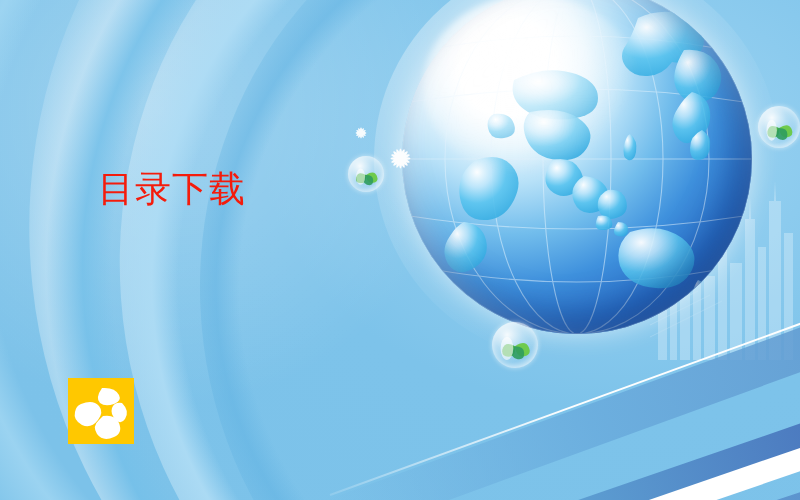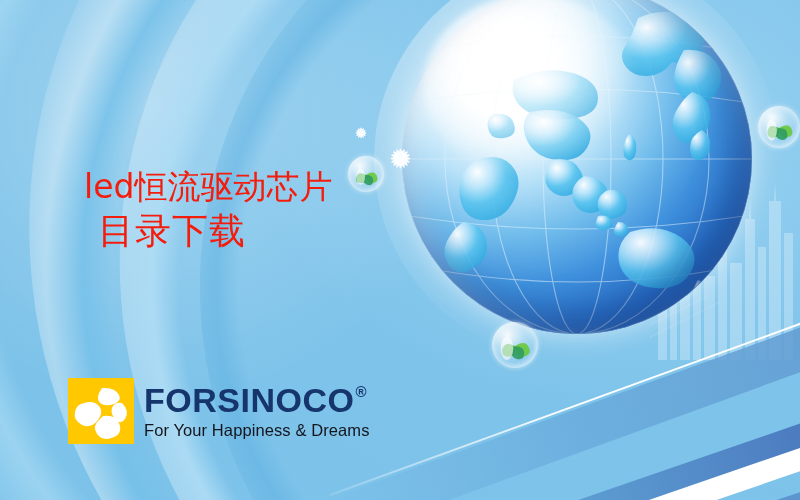--- a/index.html
+++ b/index.html
@@ -377,37 +377,29 @@
     </svg>
   </div>
 
   <div class="ribbon rib-mid" style="left:330px; top:500px; width:620px; height:42px; transform: rotate(-20deg);"></div>
   <div class="ribbon rib-white-thin" style="left:330px; top:494px; width:620px; transform: rotate(-20deg);"></div>
   <div class="ribbon rib-dark" style="left:430px; top:552px; width:560px; height:34px; transform: rotate(-19deg);"></div>
   <div class="ribbon rib-white-fat" style="left:430px; top:576px; width:560px; height:22px; transform: rotate(-19deg);"></div>
   <div class="ribbon rib-dark" style="left:470px; top:600px; width:540px; height:16px; transform: rotate(-18deg); opacity:0.7;"></div>
 
   <div class="headline">
-    <div class="line1">led恒流驱动芯片</div>
     <div class="line2">目录下载</div>
   </div>
 
   <div class="logo">
     <div class="logo-mark">
       <svg viewBox="0 0 66 66" width="66" height="66">
         <g fill="#ffffff">
           <path d="M34,10 q13,-1 17,7 q3,6 -5,9 q-9,3 -14,-1 q-5,-5 2,-15 z"></path>
           <path d="M54,25 q8,8 3,16 q-4,6 -9,1 q-6,-6 -4,-12 q2,-6 10,-5 z"></path>
           <path d="M13,26 q12,-5 18,2 q5,6 -1,14 q-7,9 -16,5 q-9,-5 -7,-13 q1,-6 6,-8 z"></path>
           <path d="M35,38 q12,-2 16,7 q4,10 -5,14 q-11,5 -17,-3 q-5,-8 2,-14 q2,-2 4,-4 z"></path>
         </g>
       </svg>
     </div>
-    <div class="logo-text">
-      <div class="wordmark">
-        <span>FORSINOCO</span>
-          <span class="reg">®</span>
-      </div>
-      <div class="tagline">For Your Happiness &amp; Dreams</div>
-    </div>
   </div>
 
 </div>
 
 </body></html>

